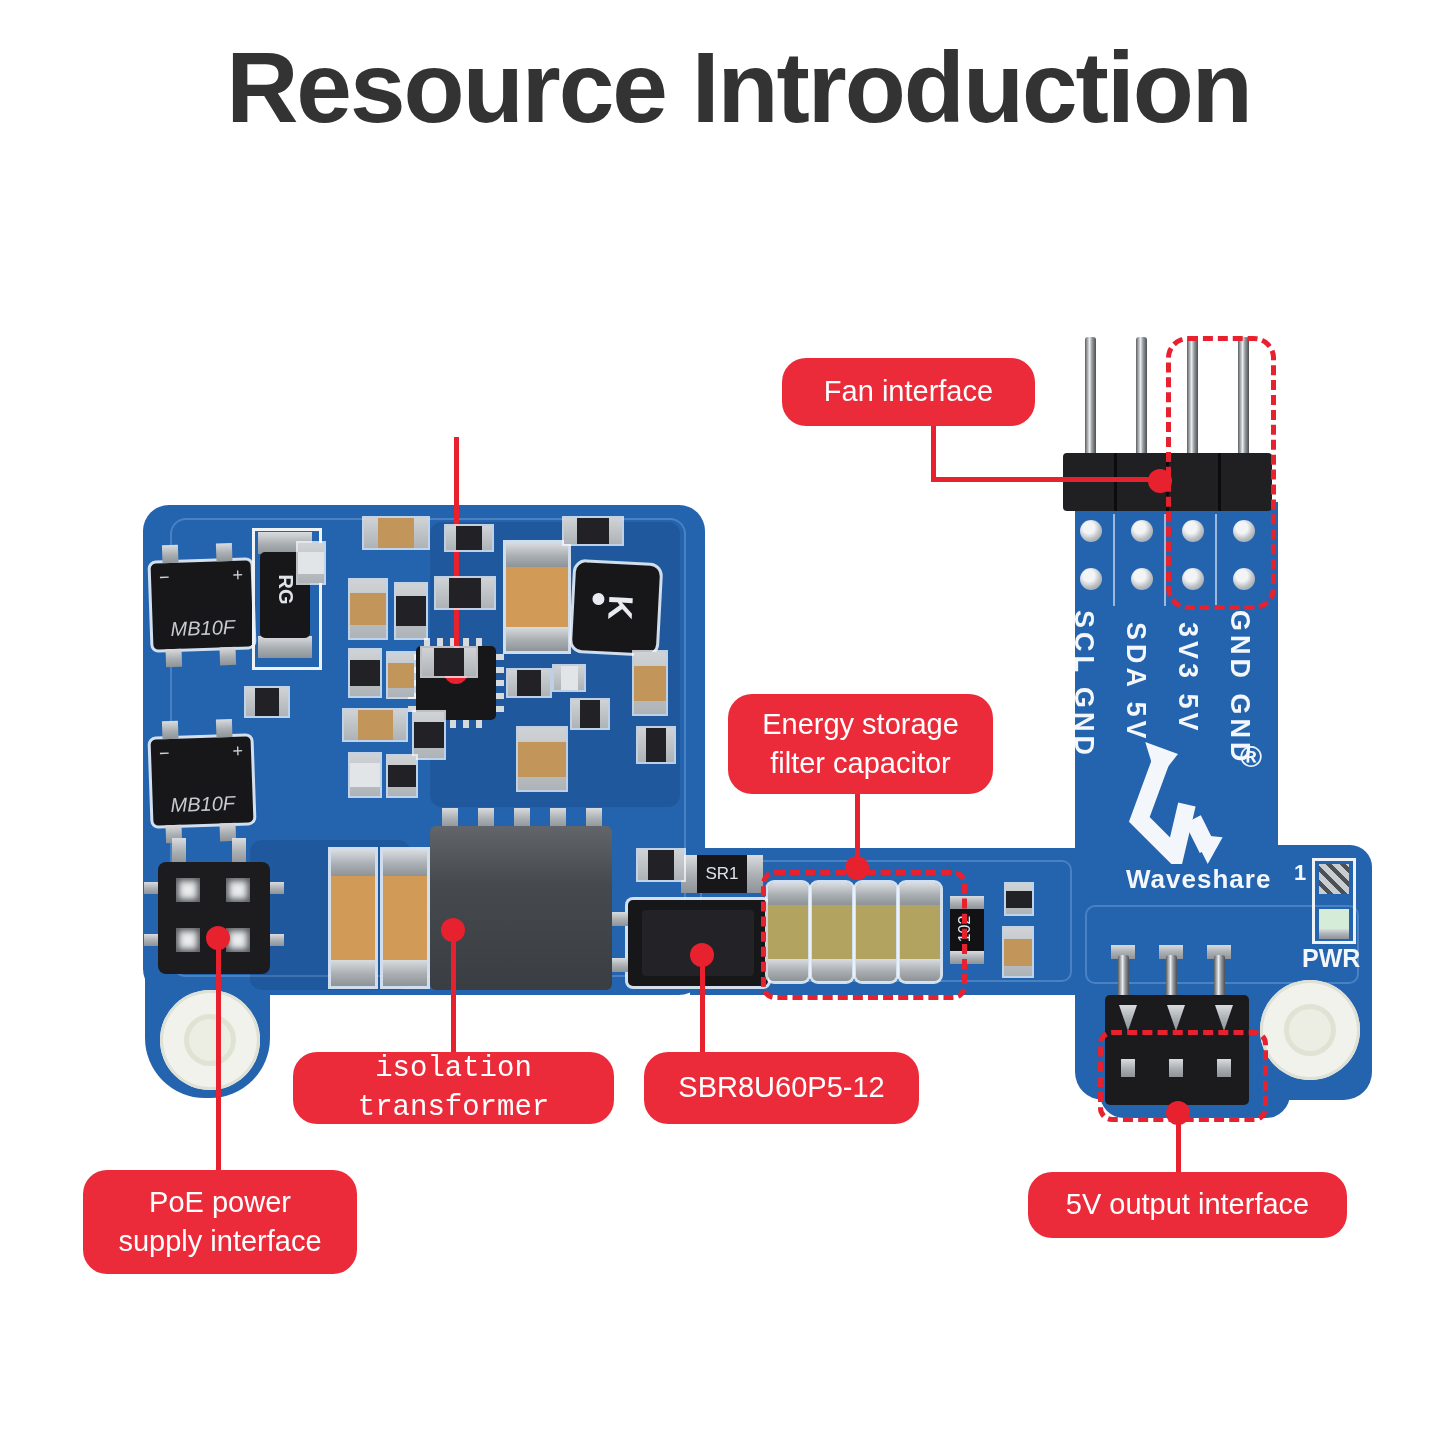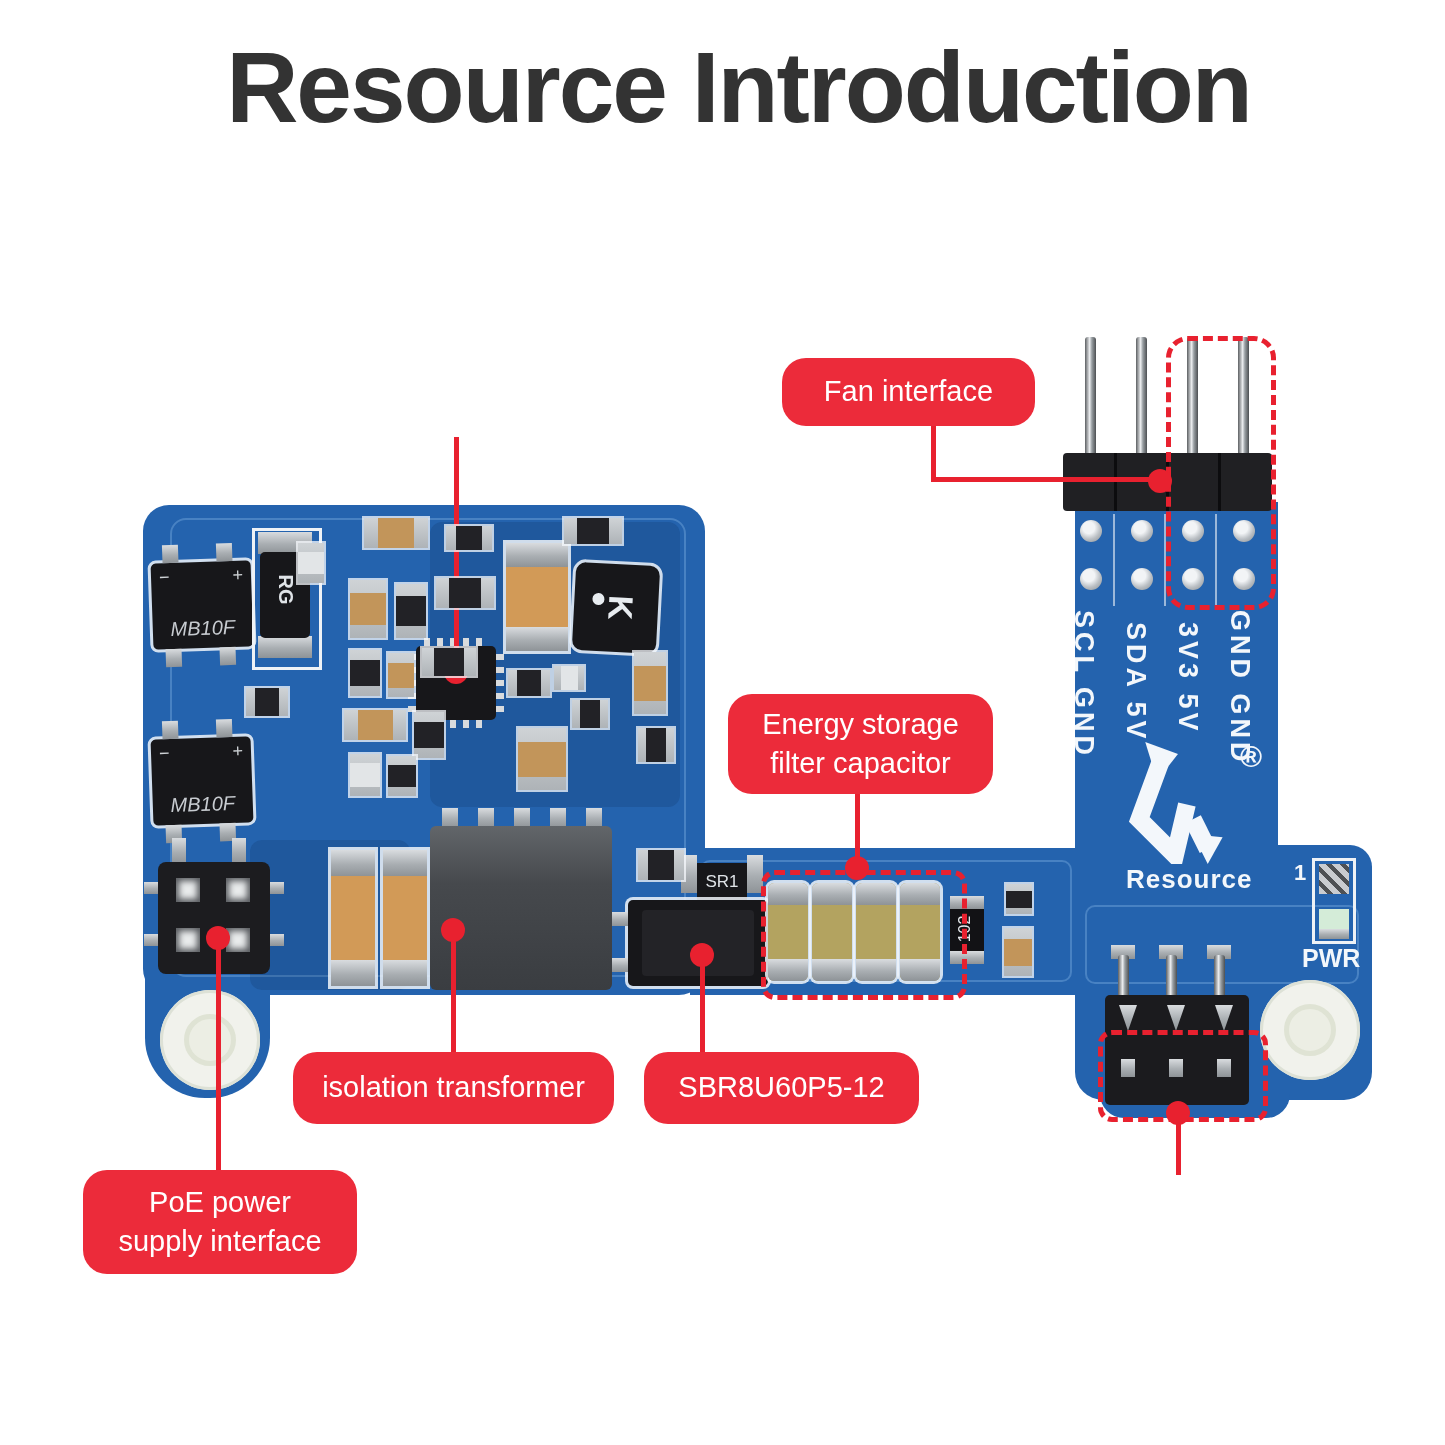--- a/index.html
+++ b/index.html
@@ -95,21 +95,21 @@
       <path d="M40 14 L26 52 L50 76 L58 42"></path>
       <path d="M62 52 L72 72"></path>
     </g>
     <g fill="#f3f7fb">
       <polygon points="30,0 52,8 38,26"></polygon>
       <polygon points="62,62 82,64 72,82"></polygon>
     </g>
   </svg>
   <div class="abs silk" style="left:1240px;top:740px;font-size:30px;">®</div>
 
-  <div class="abs silk" style="left:1126px;top:864px;font-size:26px;letter-spacing:1px;">Resource</div>
+  <div class="abs silk" style="left:1126px;top:864px;font-size:26px;letter-spacing:1px;">Waveshare</div>
 
   <div class="abs silk" style="left:1294px;top:860px;font-size:22px;">1</div>
   <div class="abs" style="left:1312px;top:858px;width:44px;height:86px;border:3px solid #eef2f6;box-sizing:border-box;">
     <div class="abs silver" style="left:4px;top:3px;width:30px;height:30px;
          background:repeating-linear-gradient(45deg,#c9ccd0 0 6px,#4e5154 6px 10px);"></div>
     <div class="abs" style="left:4px;top:48px;width:30px;height:22px;background:#d4ecd8;"></div>
     <div class="abs silver" style="left:4px;top:68px;width:30px;height:10px;"></div>
   </div>
   <div class="abs silk" style="left:1302px;top:944px;font-size:25px;">PWR</div>
 
@@ -179,21 +179,21 @@
   <div class="abs silver" style="left:478px;top:808px;width:16px;height:20px;"></div>
   <div class="abs silver" style="left:514px;top:808px;width:16px;height:20px;"></div>
   <div class="abs silver" style="left:550px;top:808px;width:16px;height:20px;"></div>
   <div class="abs silver" style="left:586px;top:808px;width:16px;height:20px;"></div>
   <div class="abs" style="left:430px;top:826px;width:182px;height:164px;border-radius:6px;
               background:linear-gradient(180deg,#62666a,#46494d 35%,#3a3d41);"></div>
 
   <div class="abs" style="left:681px;top:855px;width:82px;height:38px;">
     <div class="abs silver" style="left:0;top:0;width:16px;height:38px;"></div>
     <div class="abs silver" style="right:0;top:0;width:16px;height:38px;"></div>
-    <div class="abs blackchip" style="left:16px;top:8px;width:50px;height:38px;border-radius:0;">
+    <div class="abs blackchip" style="left:16px;top:0;width:50px;height:38px;border-radius:0;">
       <div class="abs" style="left:0;right:0;top:9px;text-align:center;color:#dfe3e7;font-size:17px;">SR1</div>
     </div>
   </div>
 
   <div class="abs blackchip outline" style="left:628px;top:900px;width:140px;height:86px;">
     <div class="abs silver" style="left:-16px;top:12px;width:16px;height:14px;"></div>
     <div class="abs silver" style="left:-16px;top:58px;width:16px;height:14px;"></div>
     <div class="abs" style="left:14px;top:10px;width:112px;height:66px;background:#232327;border-radius:4px;"></div>
   </div>
 
@@ -264,24 +264,25 @@
   <div class="abs cdot" style="left:1148px;top:469px;"></div>
   <div class="abs cdot" style="left:845px;top:856px;"></div>
   <div class="abs cdot" style="left:441px;top:918px;"></div>
   <div class="abs cdot" style="left:690px;top:943px;"></div>
   <div class="abs cdot" style="left:206px;top:926px;"></div>
   <div class="abs cdot" style="left:1166px;top:1101px;"></div>
 
   <div class="abs callout" style="left:782px;top:358px;width:253px;height:68px;">Fan interface</div>
   <div class="abs callout" style="left:728px;top:694px;width:265px;height:100px;">Energy storage
 filter capacitor</div>
-  <div class="abs callout" style="left:293px;top:1052px;width:321px;height:72px;">isolation transformer</div>
+  <div class="abs callout" style="left:293px;top:1052px;width:321px;height:72px;font-family:Liberation Mono, monospace;">isolation transformer</div>
   <div class="abs callout" style="left:644px;top:1052px;width:275px;height:72px;">SBR8U60P5-12</div>
   <div class="abs callout" style="left:83px;top:1170px;width:274px;height:104px;">PoE power
 supply interface</div>
+  <div class="abs callout" style="left:1028px;top:1172px;width:319px;height:66px;">5V output interface</div>
 
 <div class="abs" style="left: 364px; top: 518px; width: 64px; height: 30px; background: linear-gradient(rgb(207, 211, 214), rgb(174, 179, 183)); box-shadow: rgba(245, 248, 252, 0.75) 0px 0px 0px 2px; z-index: 2;">
       <div style="position: absolute; background: rgb(194, 149, 90); left: 14px; top: 0px; width: 36px; height: 30px;"></div>
     </div>
     <div class="abs" style="left: 446px; top: 526px; width: 46px; height: 24px; background: linear-gradient(rgb(207, 211, 214), rgb(174, 179, 183)); box-shadow: rgba(245, 248, 252, 0.75) 0px 0px 0px 2px; z-index: 2;">
       <div style="position: absolute; background: rgb(34, 34, 38); left: 10px; top: 0px; width: 26px; height: 24px;"></div>
     </div>
     <div class="abs" style="left: 298px; top: 543px; width: 26px; height: 40px; background: linear-gradient(rgb(207, 211, 214), rgb(174, 179, 183)); box-shadow: rgba(245, 248, 252, 0.75) 0px 0px 0px 2px; z-index: 2;">
       <div style="position: absolute; background: rgb(226, 229, 231); top: 9px; left: 0px; height: 22px; width: 26px;"></div>
     </div>

